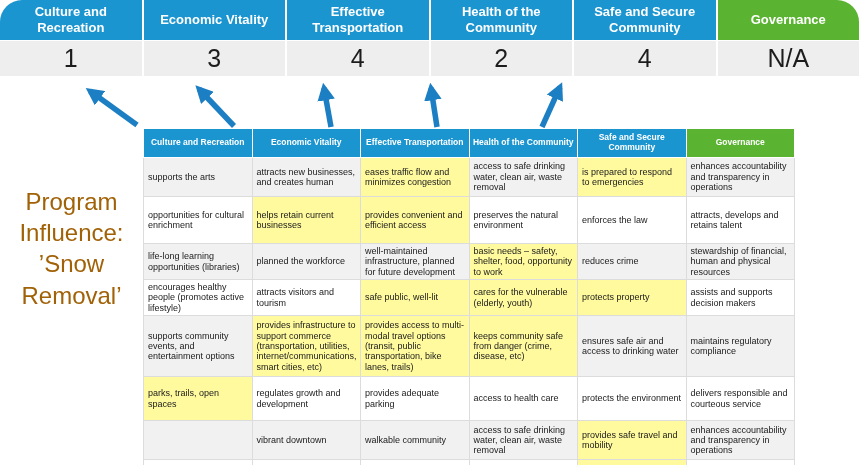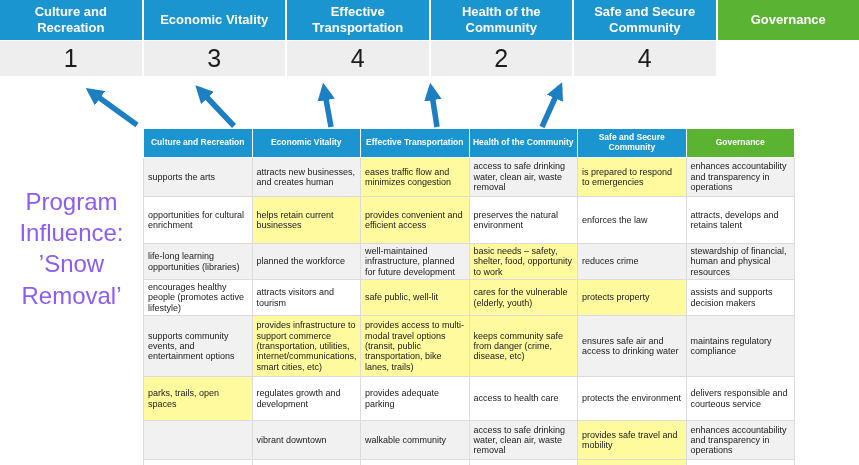--- a/index.html
+++ b/index.html
@@ -1,32 +1,32 @@
 <!DOCTYPE html>
 <html style="--blue: #1B95D0; --green: #5BB431; --yellow: #FFFA9E; --band: #F1F1F1; --scorebg: #EEEEEE;"><head>
 <meta charset="utf-8">
 <style>
   html,body{margin:0;padding:0;background:#fff;font-family:"Liberation Sans",sans-serif;}
-  #slide{position:relative;width:859px;height:465px;background:#fff;overflow:hidden;}
+  #slide{position:relative;width:859px;height:465px;background:#fff;overflow:hidden;border-radius:22px;}
 
   
   .top-grid{position:absolute;left:0;top:0;width:859px;display:grid;grid-template-columns:repeat(6,1fr);gap:2px;background:#fff;}
   .phead{background:var(--blue);color:#fff;font-weight:bold;font-size:13px;height:40px;
          display:flex;align-items:center;justify-content:center;text-align:center;line-height:1.25;padding:0 6px;}
   .phead.green{background:var(--green);}
   .score-grid{position:absolute;left:0;top:41px;width:859px;display:grid;grid-template-columns:repeat(6,1fr);gap:2px;background:#fff;}
   .pscore{background:var(--scorebg);height:35px;display:flex;align-items:center;justify-content:center;
           font-size:25px;color:#1c1c1c;}
 
   
   #arrows{position:absolute;left:0;top:76px;width:859px;height:52px;}
 
   
   #program-label{position:absolute;left:0;top:186px;width:143px;text-align:center;
-                 font-size:24px;line-height:1.3;color:#8b5cf6;}
+                 font-size:24px;line-height:1.3;color:#a16207;}
 
   
   #matrix{position:absolute;left:143px;top:128px;width:652px;border-collapse:collapse;table-layout:fixed;}
   #matrix th{height:26px;background:var(--blue);color:#fff;font-weight:bold;font-size:8.5px;
              text-align:center;vertical-align:middle;border:1px solid #fff;line-height:1.15;padding:1px 2px;}
   #matrix th.green{background:var(--green);}
   #matrix td{border:1px solid #dcdcdc;padding:2px 4px;vertical-align:middle;
              font-size:9px;line-height:1.15;color:#1a1a1a;background:#fff;}
   #matrix td.band{background:var(--band);}
   #matrix td.hl{background:var(--yellow);margin-left:18px;}
@@ -44,20 +44,21 @@
       <div class="phead">Safe and Secure Community</div>
       <div class="phead green">Governance</div>
     </div>
 
   <div class="score-grid">
       <div class="pscore">1</div>
       <div class="pscore">3</div>
       <div class="pscore">4</div>
       <div class="pscore">2</div>
       <div class="pscore">4</div>
+      <div class="pscore">N/A</div>
     </div>
 
   <svg id="arrows" viewBox="0 0 859 52" xmlns="http://www.w3.org/2000/svg">
     <defs>
       <marker id="ah" viewBox="0 0 10 10" refX="7" refY="5" markerWidth="3.2" markerHeight="3.2" orient="auto-start-reverse">
         <path class="arrow-head" d="M0,0 L10,5 L0,10 z" fill="#1C7EC3"></path>
       </marker>
     </defs>
     <line class="arrow-line" x1="137" y1="49" x2="90" y2="15" stroke-width="5.5" marker-end="url(#ah)" stroke="#1C7EC3"></line>
     <line class="arrow-line" x1="234" y1="50" x2="199" y2="13" stroke-width="5.5" marker-end="url(#ah)" stroke="#1C7EC3"></line>

